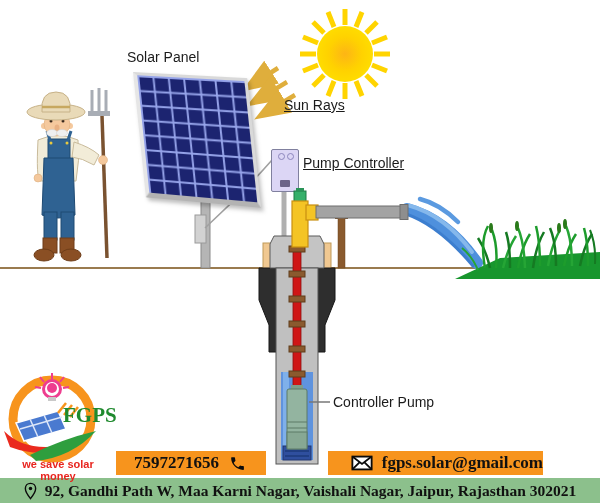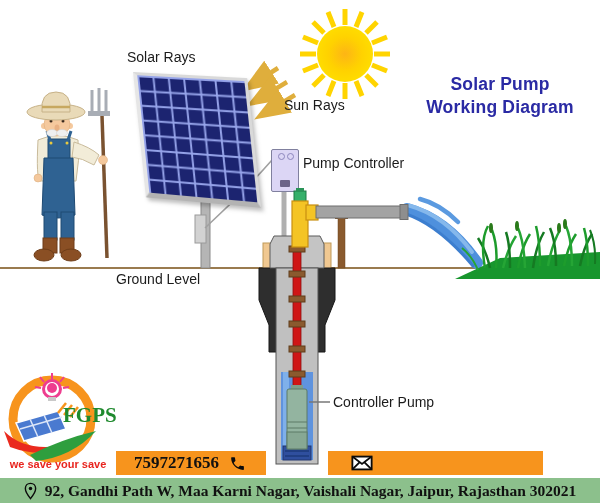--- a/index.html
+++ b/index.html
@@ -190,20 +190,21 @@
       <span class="contact-text">7597271656</span>
       <svg width="17" height="17" viewBox="0 0 24 24">
         <path fill="#0b0b0b" d="M6.6 10.8c1.4 2.8 3.8 5.1 6.6 6.6l2.2-2.2c.3-.3.7-.4 1-.2 1.1.4 2.3.6 3.6.6.6 0 1 .4 1 1V20c0 .6-.4 1-1 1C10.8 21 3 13.2 3 4c0-.6.4-1 1-1h3.5c.6 0 1 .4 1 1 0 1.2.2 2.4.6 3.6.1.3 0 .7-.2 1l-2.3 2.2z"></path>
       </svg>
     </div>
     <div class="seg email-seg">
       <svg width="22" height="16" viewBox="0 0 24 17">
         <rect x="1.5" y="1.5" width="21" height="14" fill="#ffffff" stroke="#0b0b0b" stroke-width="2"></rect>
         <path d="M1.5,1.5 L12,9.5 L22.5,1.5 M1.5,15.5 L9,8 M22.5,15.5 L15,8" fill="none" stroke="#0b0b0b" stroke-width="2"></path>
       </svg>
+      <span class="contact-text">fgps.solar@gmail.com</span>
     </div>
   </div>
 
   <div class="address-bar">
     <svg width="13" height="18" viewBox="0 0 24 32">
       <path d="M12 2 C6.5 2 2.5 6 2.5 11.5 C2.5 18.5 12 30 12 30 S21.5 18.5 21.5 11.5 C21.5 6 17.5 2 12 2 Z" fill="none" stroke="#0b0b0b" stroke-width="2.6"></path>
       <circle cx="12" cy="11.5" r="3.2" fill="#0b0b0b"></circle>
     </svg>
     <span class="address-text">92, Gandhi Path W, Maa Karni Nagar, Vaishali Nagar, Jaipur, Rajasthan 302021</span>
   </div>
@@ -231,21 +232,21 @@
         <g stroke="#f7941d" stroke-width="2.5">
           <line x1="58" y1="42" x2="66" y2="32"></line>
             <line x1="64" y1="44" x2="72" y2="34"></line>
             <line x1="70" y1="46" x2="78" y2="36"></line>
         </g>
       </g>
       <path d="M4,60 Q30,86 80,70 Q48,90 10,76 Z" fill="#ea2a1e"></path>
       <path d="M30,84 Q62,68 96,60 Q72,86 36,90 Z" fill="#2e9e3e"></path>
     </svg>
     <div class="logo-text">FGPS</div>
-    <div class="tagline">we save your save</div>
+    <div class="tagline">we save solar money</div>
   </div>
 
   <svg class="layer" width="600" height="503" viewBox="0 0 600 503">
     <rect x="266" y="446" width="62" height="32" fill="#ffffff"></rect>
     <rect x="263" y="243" width="12" height="58" fill="#f0c891" stroke="#c09a58"></rect>
     <rect x="319" y="243" width="12" height="58" fill="#f0c891" stroke="#c09a58"></rect>
     <polygon points="259,268 335,268 335,300 325,325 325,352 269,352 269,325 259,300" fill="#2e2e2e" stroke="#161616"></polygon>
     <polygon points="274,236 320,236 324,244 324,268 270,268 270,244" fill="#c4c4c4" stroke="#5a5a5a"></polygon>
     <rect x="276" y="268" width="42" height="196" fill="#c0c0c0" stroke="#555555"></rect>
     <rect x="281" y="372" width="32" height="88" fill="#5f93de"></rect>
@@ -273,23 +274,18 @@
     <g>
       <rect x="294" y="191" width="12" height="11" fill="#35b06a" stroke="#1d7a44"></rect>
       <rect x="296" y="188" width="8" height="4" fill="#2a9458"></rect>
       <rect x="292" y="201" width="16" height="46" fill="#f4c425" stroke="#c98f12" stroke-width="1.2"></rect>
       <rect x="306" y="205" width="12" height="15" fill="#f4c425" stroke="#c98f12" stroke-width="1.2"></rect>
       <rect x="316" y="206" width="90" height="12" fill="#a3a3a3" stroke="#6e6e6e"></rect>
       <rect x="400" y="204.5" width="8" height="15" fill="#8e8e8e" stroke="#6e6e6e"></rect>
     </g>
   </svg>
 
-  <div class="title">
-    <div>Solar Pump</div>
-    <div>Working Diagram</div>
-  </div>
-  <div class="lbl" style="left:127px;top:49px;">Solar Rays</div>
-  <div class="lbl" style="left:284px;top:97px;">Sun Rays</div>
-  <div class="lbl" style="left:303px;top:155px;">Pump Controller</div>
-  <div class="lbl" style="left:116px;top:271px;">Ground Level</div>
+  <div class="lbl" style="left:127px;top:49px;">Solar Panel</div>
+  <div class="lbl" style="left:284px;top:97px;text-decoration:underline;">Sun Rays</div>
+  <div class="lbl" style="left:303px;top:155px;text-decoration:underline;">Pump Controller</div>
   <div class="lbl" style="left:333px;top:394px;">Controller Pump</div>
 
 </div>
 
 </body></html>

